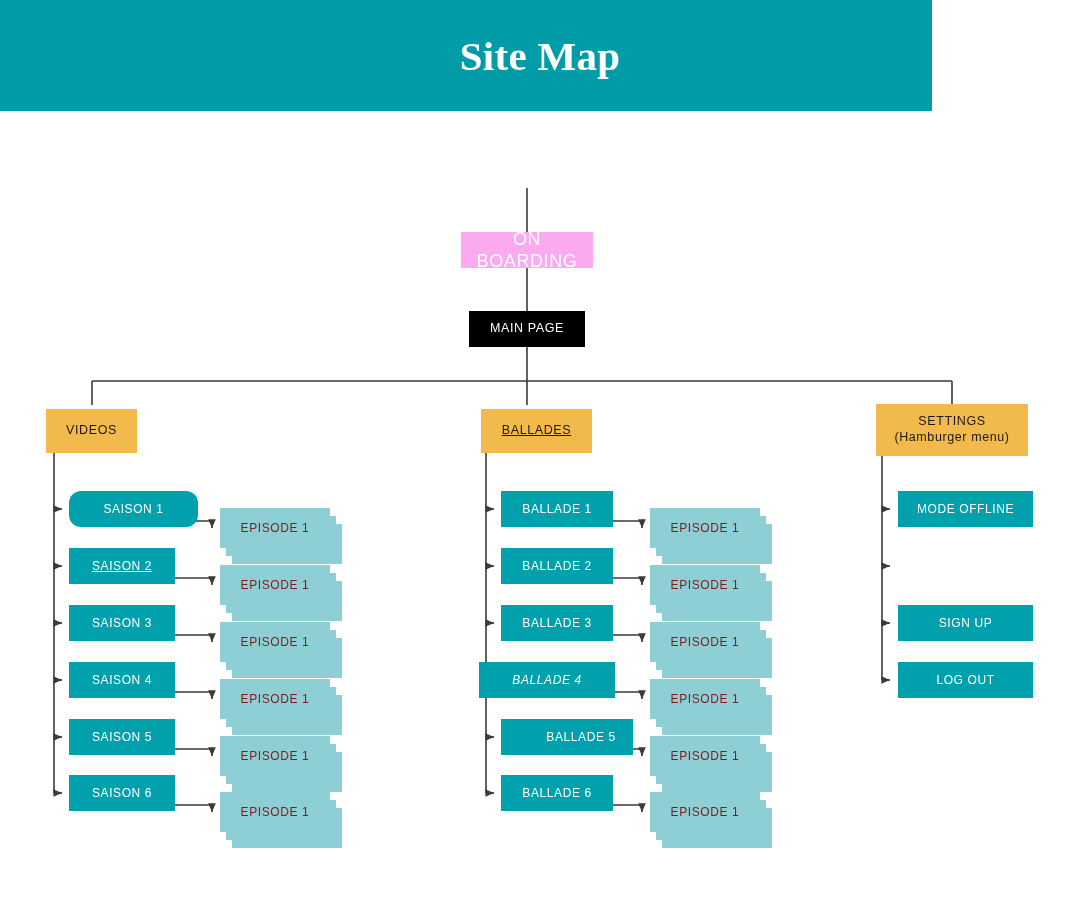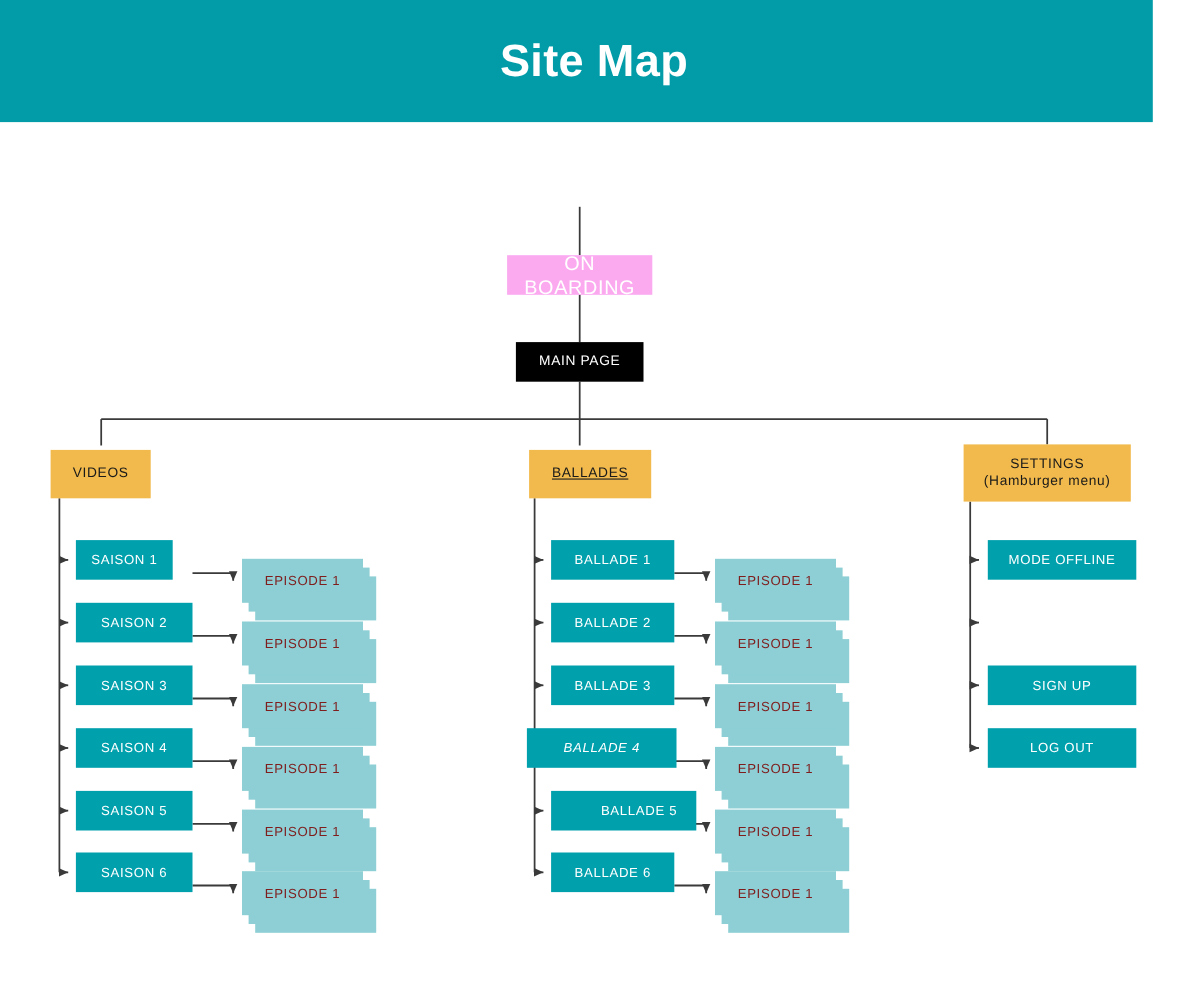--- a/index.html
+++ b/index.html
@@ -17,23 +17,24 @@
     position: relative;
     width: 1080px;
     height: 904px;
     background: #ffffff;
   }
 
   
   #header {
     position: absolute;
     left: 0; top: 0;
-    width: 1048px;
+    width: 932px;
     height: 111px;
     background: #019CA8;
+    font-family: Liberation Serif, serif;
   }
   #header-title {
     position: absolute;
     left: 0; top: 0;
     width: 1080px;
     height: 111px;
     display: flex;
     align-items: center;
     justify-content: center;
     color: #ffffff;
@@ -192,24 +193,24 @@
   </div>
 
   <div class="node node-mainpage" style="left:469px; top:311px; width:116px; height:36px;">
     <span>MAIN PAGE</span>
   </div>
 
   <div class="node node-section" style="left:46px; top:409px; width:91px; height:44px;">
     <span>VIDEOS</span>
   </div>
 
-  <div class="node node-sub" style="left:69px; top:491px; width:88px; height:36px;">
+  <div class="node node-sub" style="left:69px; top:491px; width:129px; height:36px;border-radius:12px;">
     <span>SAISON 1</span>
   </div>
-  <div class="node node-sub" style="left:69px; top:548px; width:106px; height:36px;">
+  <div class="node node-sub" style="left:69px; top:548px; width:106px; height:36px;text-decoration:underline;">
     <span>SAISON 2</span>
   </div>
   <div class="node node-sub" style="left:69px; top:605px; width:106px; height:36px;">
     <span>SAISON 3</span>
   </div>
   <div class="node node-sub" style="left:69px; top:662px; width:106px; height:36px;">
     <span>SAISON 4</span>
   </div>
   <div class="node node-sub" style="left:69px; top:719px; width:106px; height:36px;">
     <span>SAISON 5</span>

